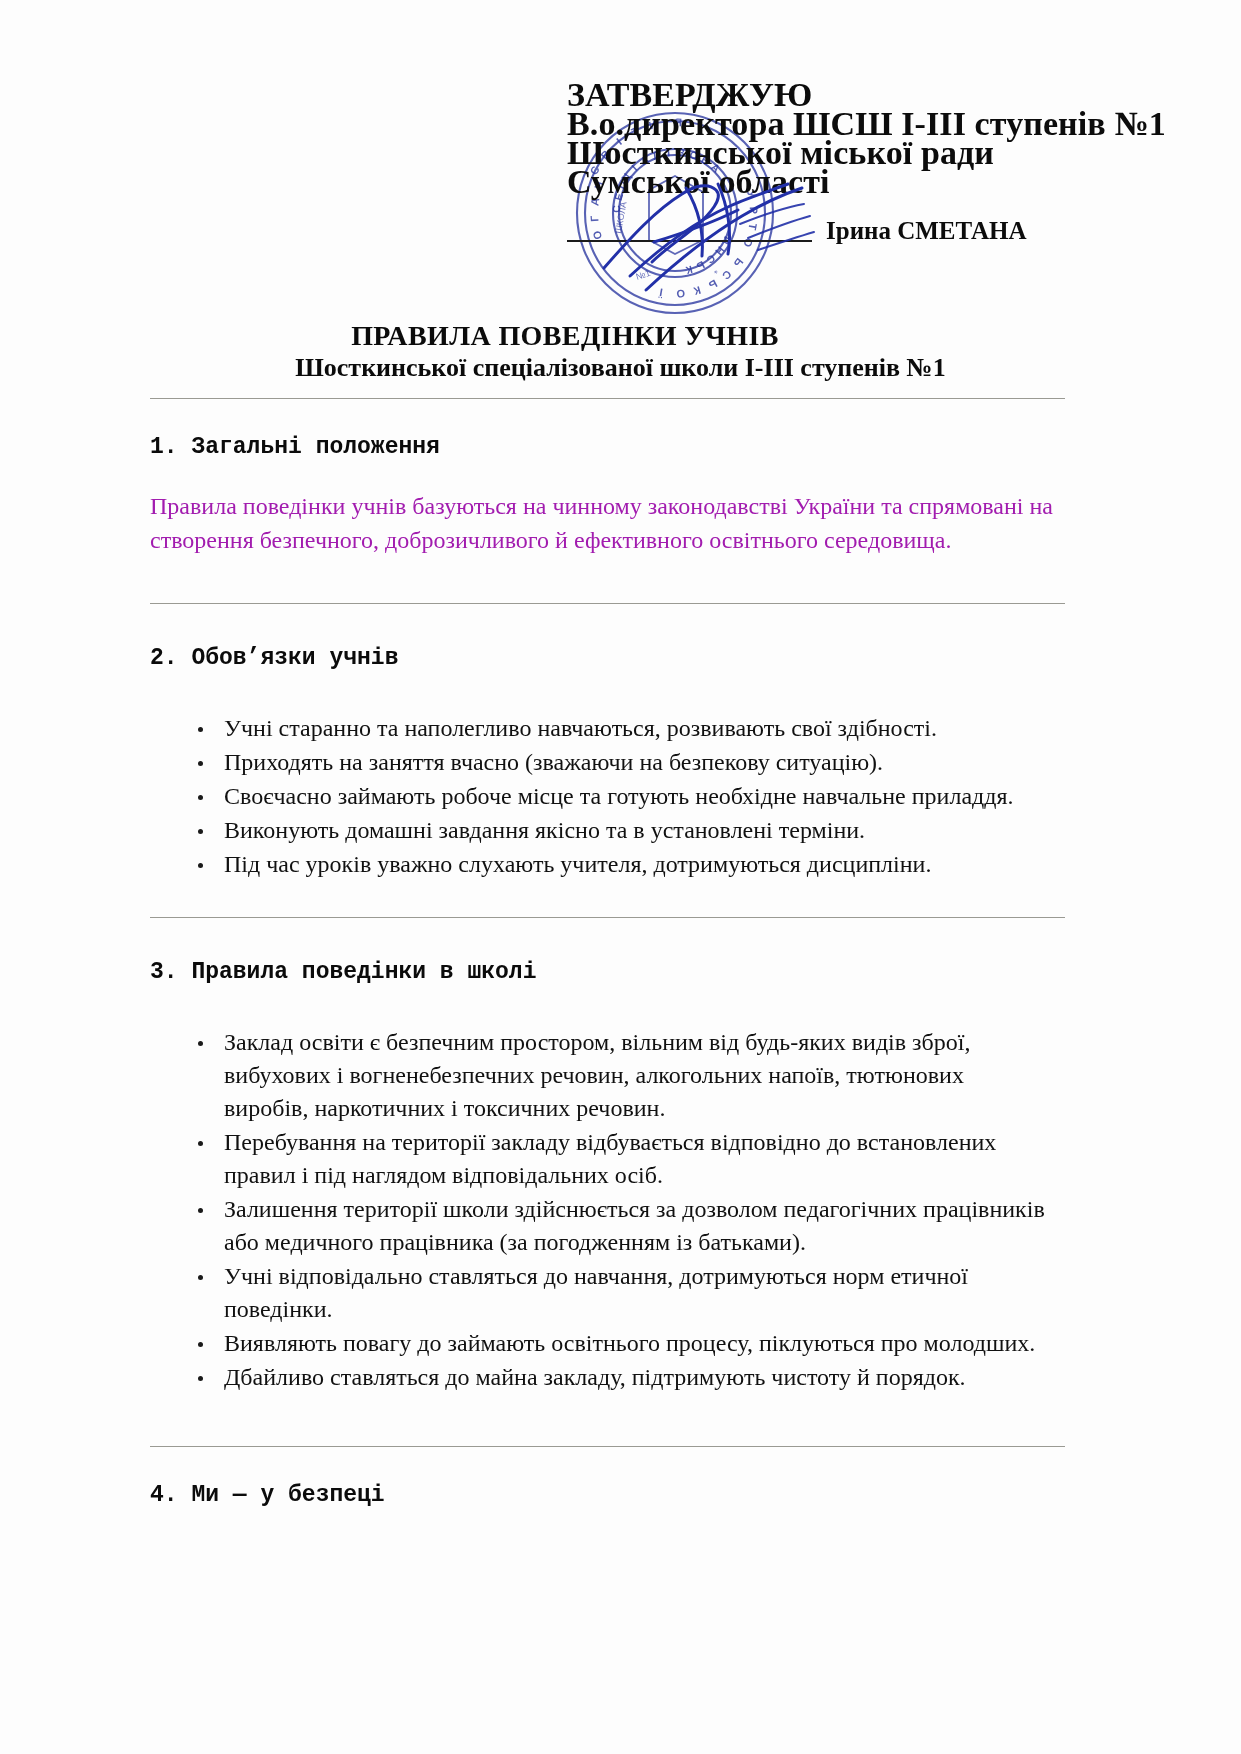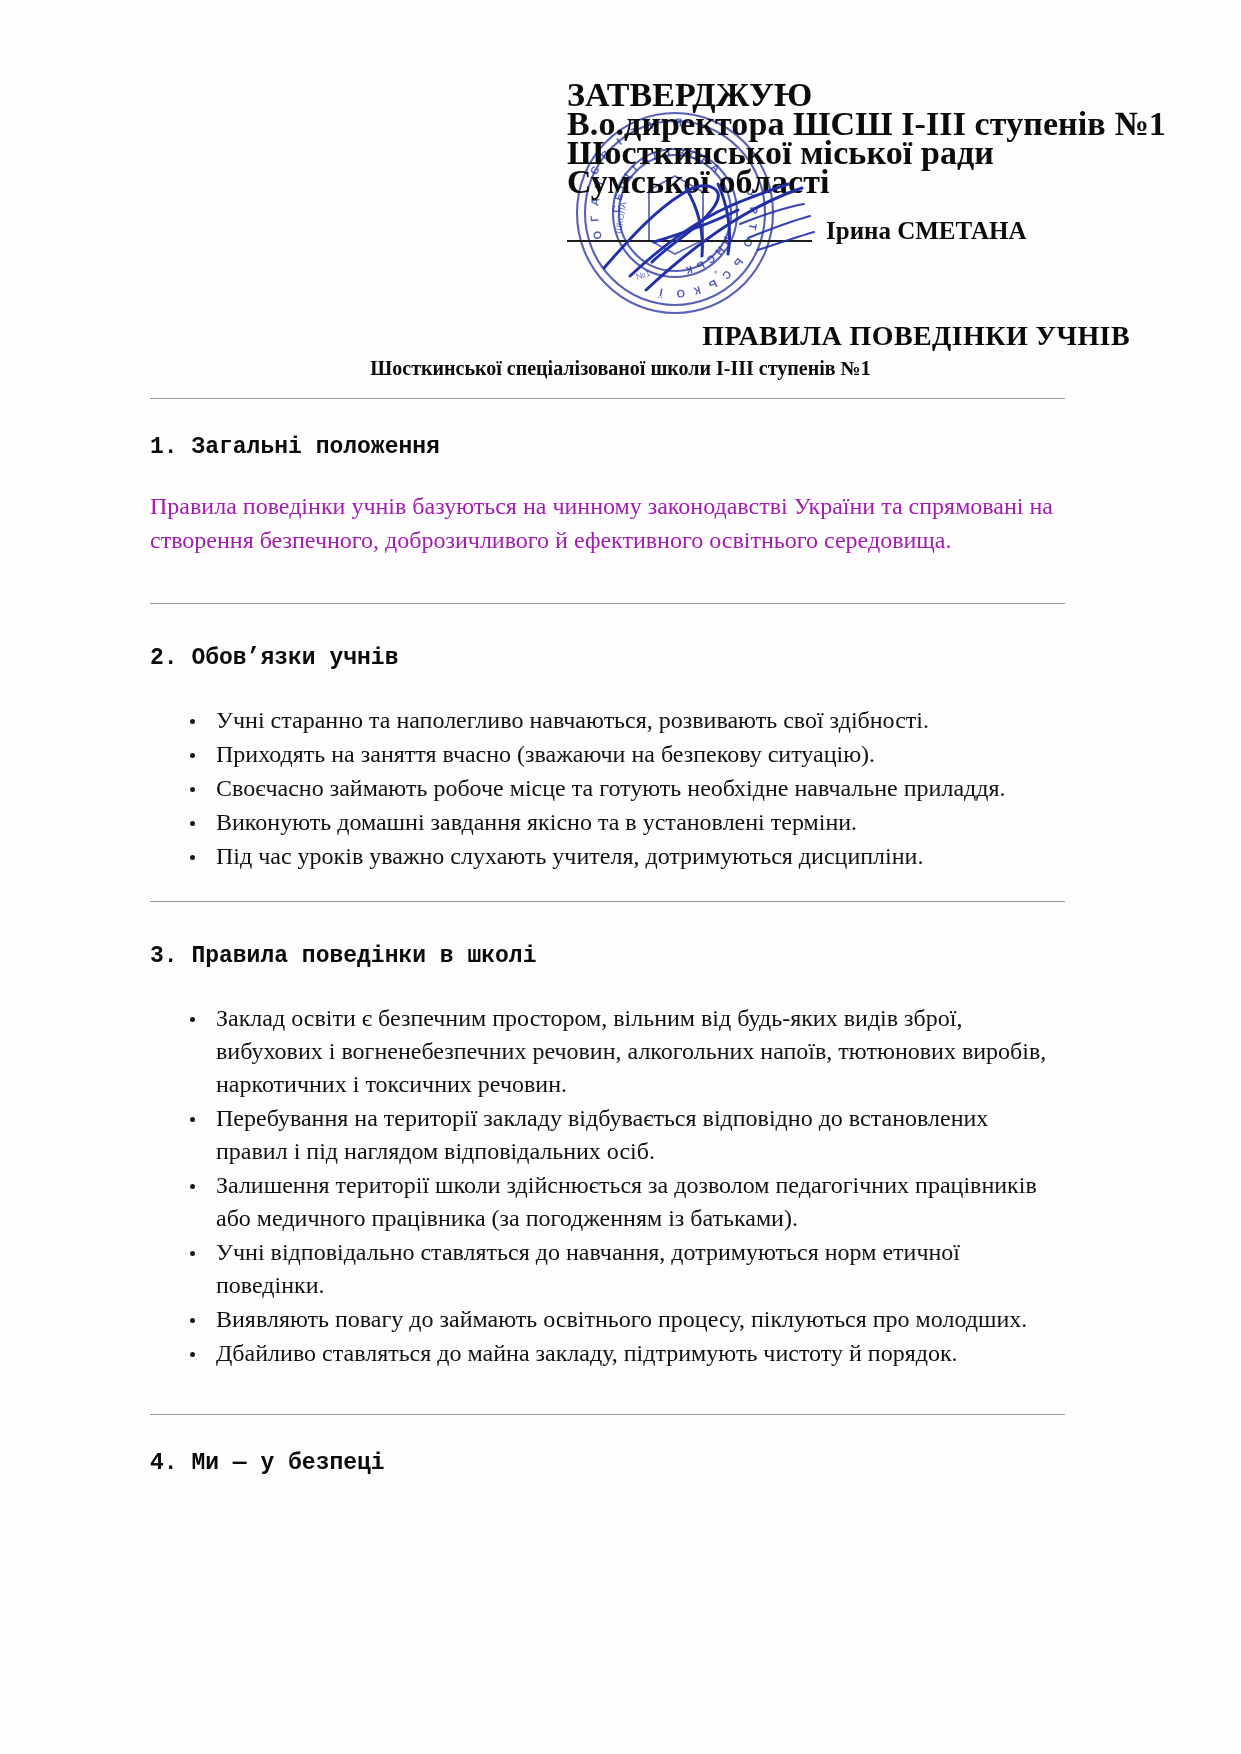--- a/index.html
+++ b/index.html
@@ -82,35 +82,35 @@
     z-index: 4;
     pointer-events: none;
   }
 
   
   .doc-title {
     position: absolute;
     left: 0;
     top: 318px;
     width: 1130px;
-    text-align: right;
+    text-align: center;
     font-weight: bold;
     font-size: 28px;
     line-height: 36px;
     letter-spacing: 0.4px;
     color: #0b0b0b;
   }
   .doc-subtitle {
     position: absolute;
     left: 0;
     top: 352px;
     width: 1241px;
     text-align: center;
     font-weight: bold;
-    font-size: 20px;
+    font-size: 26px;
     line-height: 32px;
     color: #0b0b0b;
   }
 
   
   .content {
     position: absolute;
     left: 150px;
     top: 398px;
     width: 915px;
@@ -131,21 +131,21 @@
     font-family: Liberation Mono, monospace;
   }
   .para {
     font-size: 24px;
     line-height: 34px;
     color: #a21caf;
     text-align: left;
   }
   ul.bullets {
     list-style: none;
-    margin: 4px;
+    margin: 12px;
     padding: 0;
   }
   ul.bullets > li {
     position: relative;
     padding-left: 62px;
     font-size: 24px;
     line-height: 33px;
     color: #111111;
     margin-bottom: 1px;
   }

